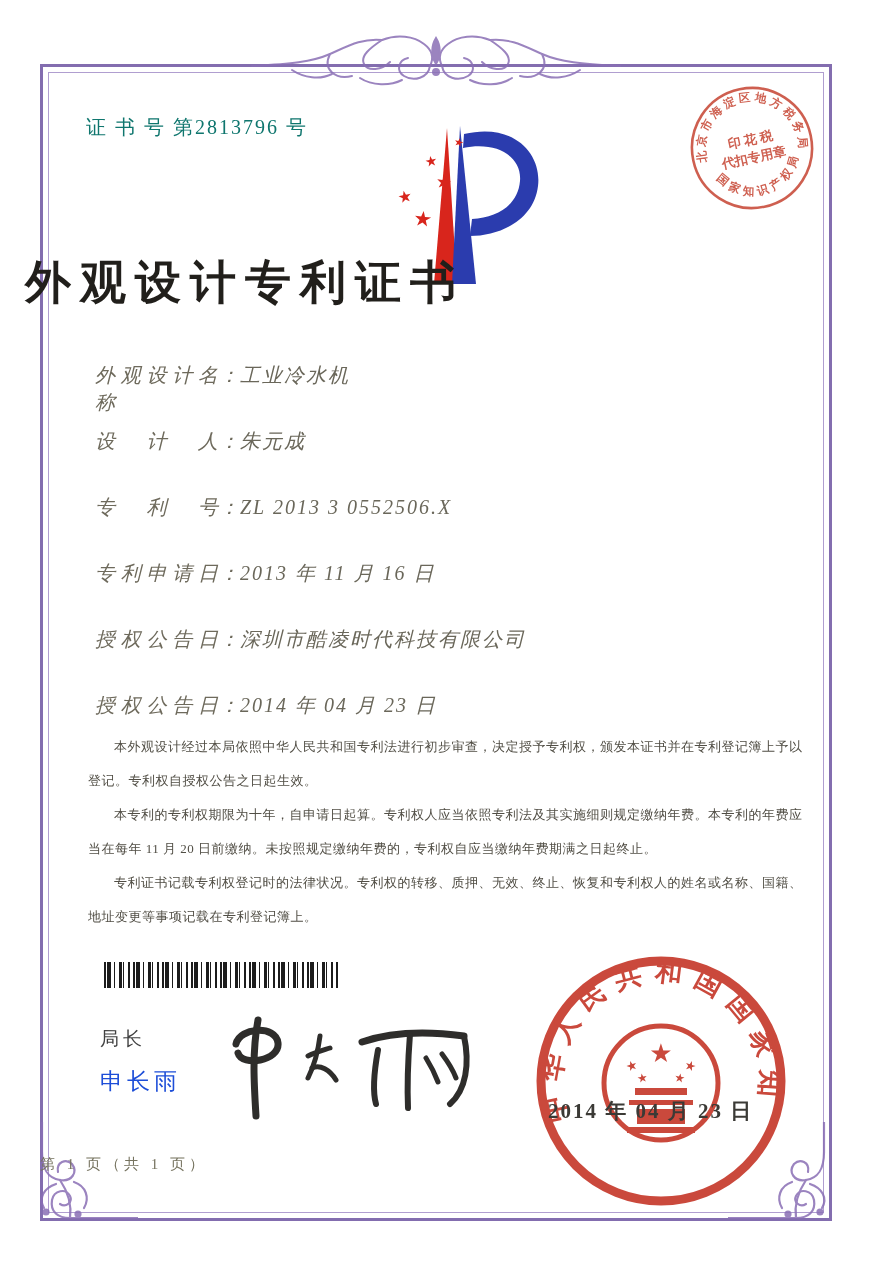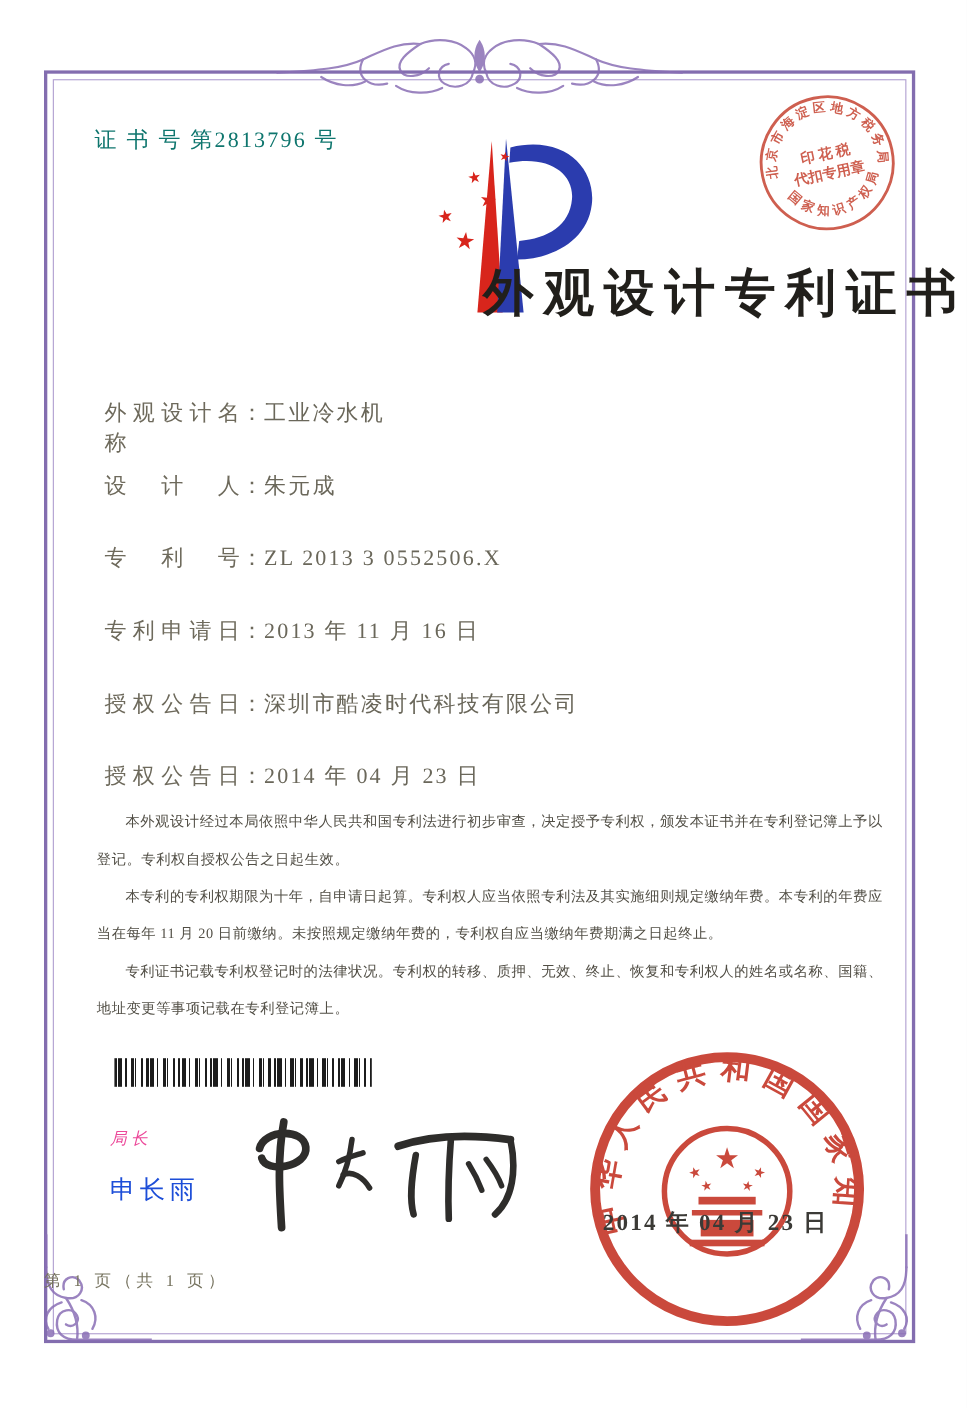--- a/index.html
+++ b/index.html
@@ -23,26 +23,26 @@
   .orn-top{left:250px;top:26px;width:372px;height:74px;}
   .orn-bl{left:26px;top:1122px;width:112px;height:112px;}
   .orn-br{left:728px;top:1122px;width:112px;height:112px;transform:scale(-1,1);}
   
   .cert-number{
     position:absolute;left:86px;top:114px;
     font-size:20px;letter-spacing:2px;color:#0f766e;
   }
   .logo{position:absolute;left:348px;top:122px;width:200px;height:182px;}
   .title{
-    position:absolute;left:0;right:0;top:236px;margin:0;
-    text-align:right;font-size:46px;font-weight:700;
+    position:absolute;left:0;right:0;top:236px;margin:16px;
+    text-align:left;font-size:46px;font-weight:700;
     letter-spacing:9px;text-indent:9px;color:#211f1b;
   }
   
-  .fields{position:absolute;left:95px;top:362px;width:700px;}
+  .fields{position:absolute;left:95px;top:362px;width:700px;font-style:italic;}
   .field-row{height:66px;font-size:20px;color:#6e6a5c;letter-spacing:1px;}
   .field-label{
     display:inline-block;width:124px;
     text-align:justify;text-align-last:justify;
     vertical-align:top;
   }
   .field-colon{display:inline-block;}
   .field-value{display:inline-block;letter-spacing:2px;color:#6a675a;}
   
   .body-text{
@@ -53,21 +53,21 @@
   
   .barcode{
     position:absolute;left:104px;top:962px;width:234px;height:26px;
     background:
       repeating-linear-gradient(90deg,
         #1c1c1c 0 2px,#fff 2px 3px,#1c1c1c 3px 7px,#fff 7px 10px,
         #1c1c1c 10px 11px,#fff 11px 15px,#1c1c1c 15px 18px,#fff 18px 19px,
         #1c1c1c 19px 20px,#fff 20px 24px,#1c1c1c 24px 26px,#fff 26px 29px);
   }
   
-  .sig-title{position:absolute;left:100px;top:1026px;font-size:15px;color:#ec4899;letter-spacing:4px;font-style:italic;}
+  .sig-title{position:absolute;left:100px;top:1026px;font-size:19px;color:#404040;letter-spacing:4px;}
   .sig-name{position:absolute;left:100px;top:1066px;font-size:23px;color:#1d4ed8;letter-spacing:4px;}
   .sig-script{position:absolute;left:212px;top:1002px;width:276px;height:122px;}
   
   .tax-seal{position:absolute;left:682px;top:78px;width:140px;height:140px;opacity:.88;}
   .office-seal{position:absolute;left:530px;top:950px;width:262px;height:262px;opacity:.92;}
   .office-date{
     position:absolute;left:548px;top:1097px;
     font-size:21px;letter-spacing:2px;color:#3b3a36;font-weight:600;
   }
   

